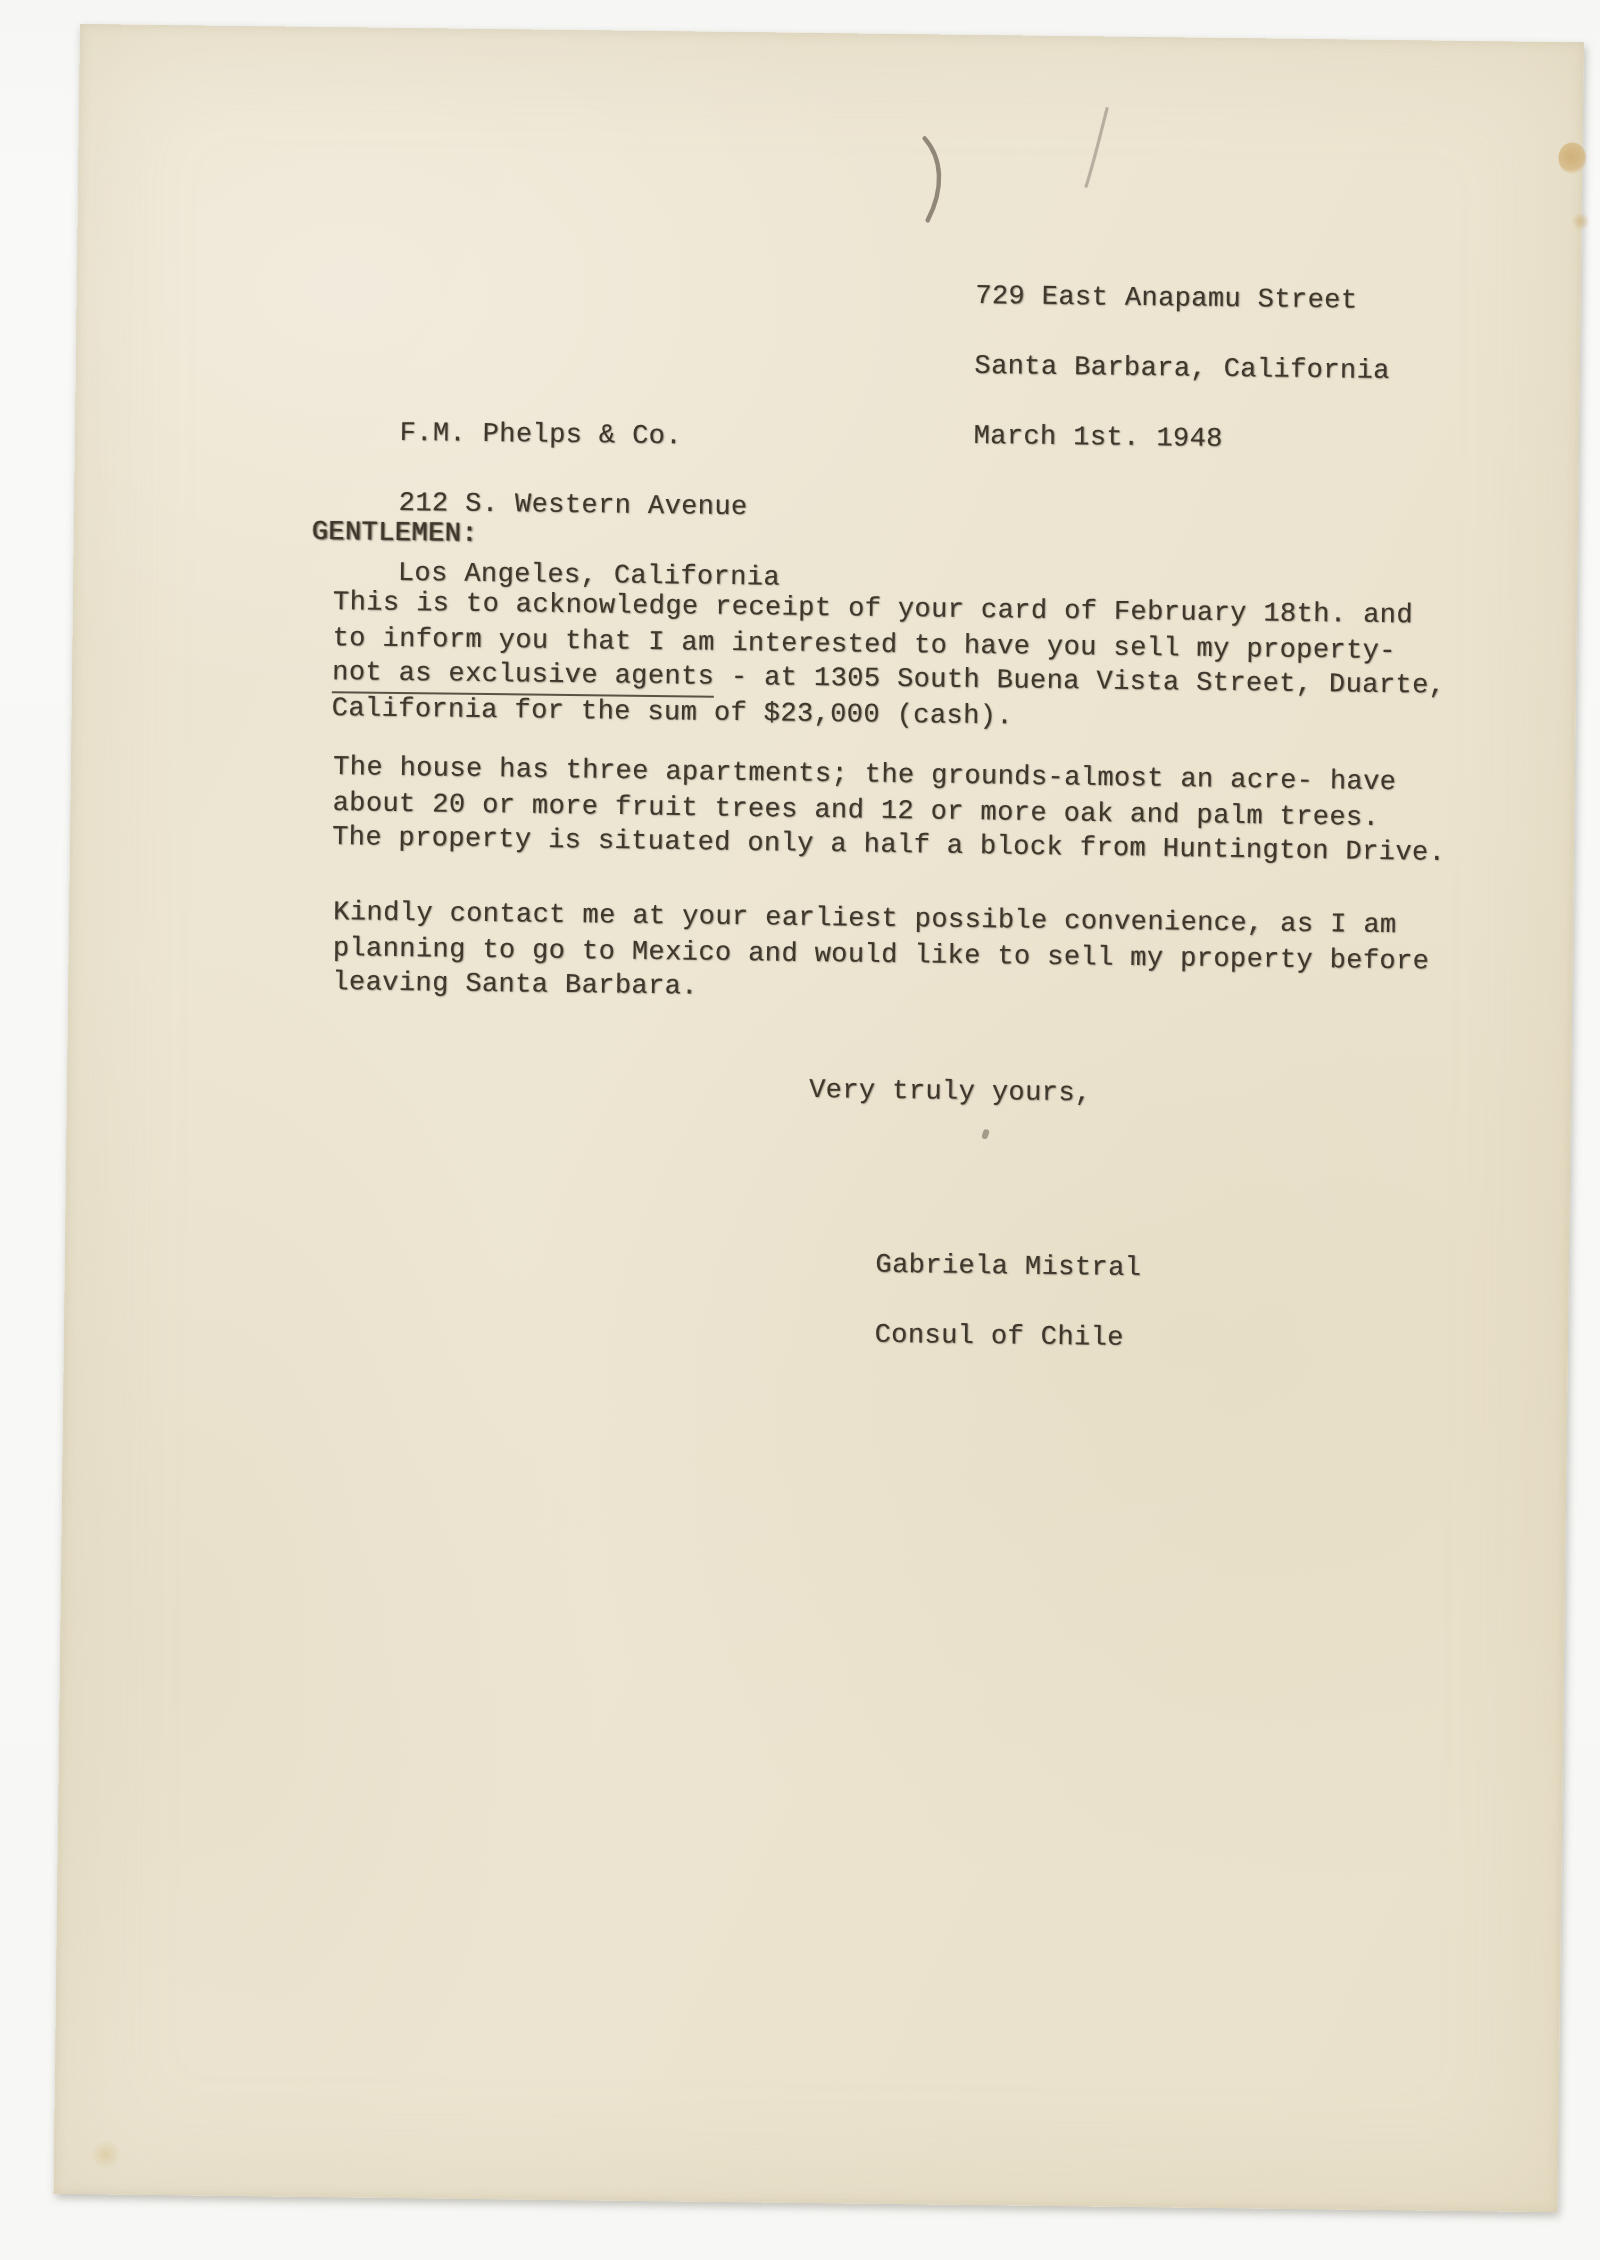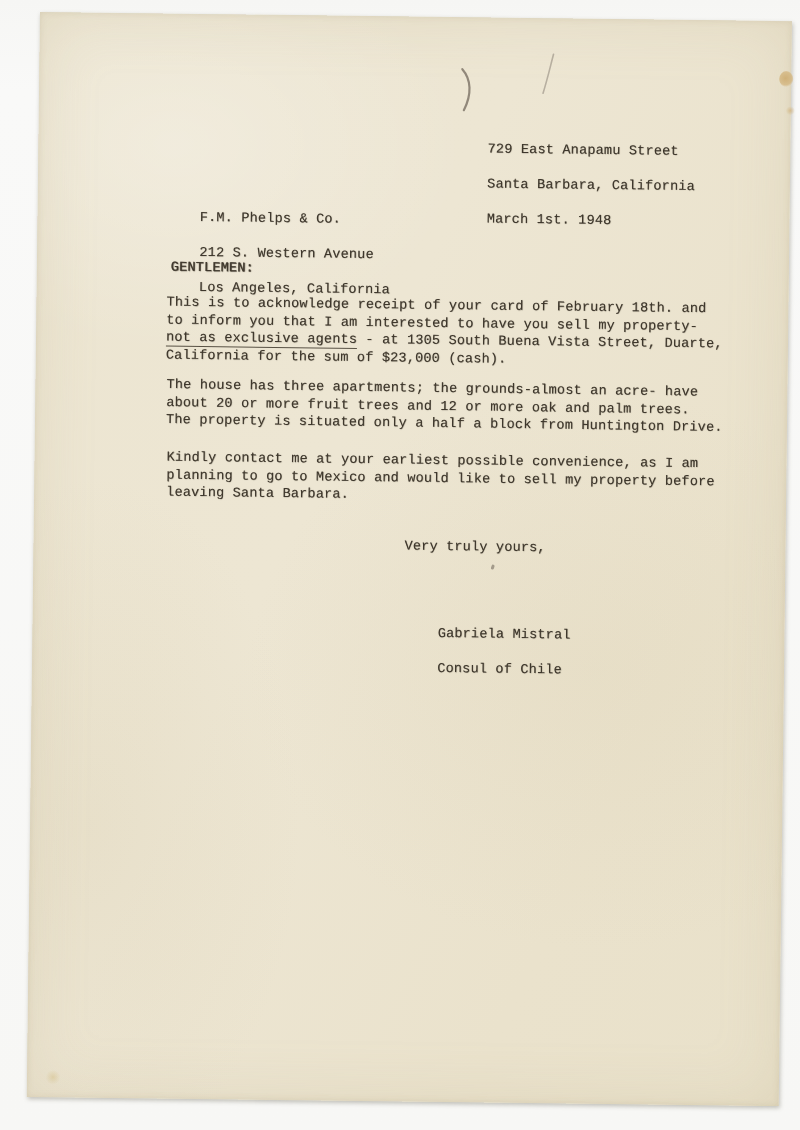--- a/index.html
+++ b/index.html
@@ -59,21 +59,21 @@
     <span>Santa Barbara, California</span><br>
     <span>March 1st. 1948</span>
   </div>
 
   <div class="typed" style="left:129px;top:177px;">
     <span>F.M. Phelps &amp; Co.</span><br>
     <span>212 S. Western Avenue</span><br>
     <span>Los Angeles, California</span>
   </div>
 
-  <div class="typed salutation" style="left:134px;top:245px;">GENTLEMEN:</div>
+  <div class="typed salutation" style="left:119px;top:245px;">GENTLEMEN:</div>
 
   <div class="typed" style="left:130px;top:280px;width:560px;"><span>This is to acknowledge receipt of your card of February 18th. and
 to inform you that I am interested to have you sell my property-
 </span><span class="u">not as exclusive agents</span><span> - at 1305 South Buena Vista Street, Duarte,
 California for the sum of $23,000 (cash).</span></div>
 
   <div class="typed" style="left:131px;top:363px;width:570px;transform:rotate(0.12deg);">The house has three apartments; the grounds-almost an acre- have
 about 20 or more fruit trees and 12 or more oak and palm trees.
 The property is situated only a half a block from Huntington Drive.</div>
 

